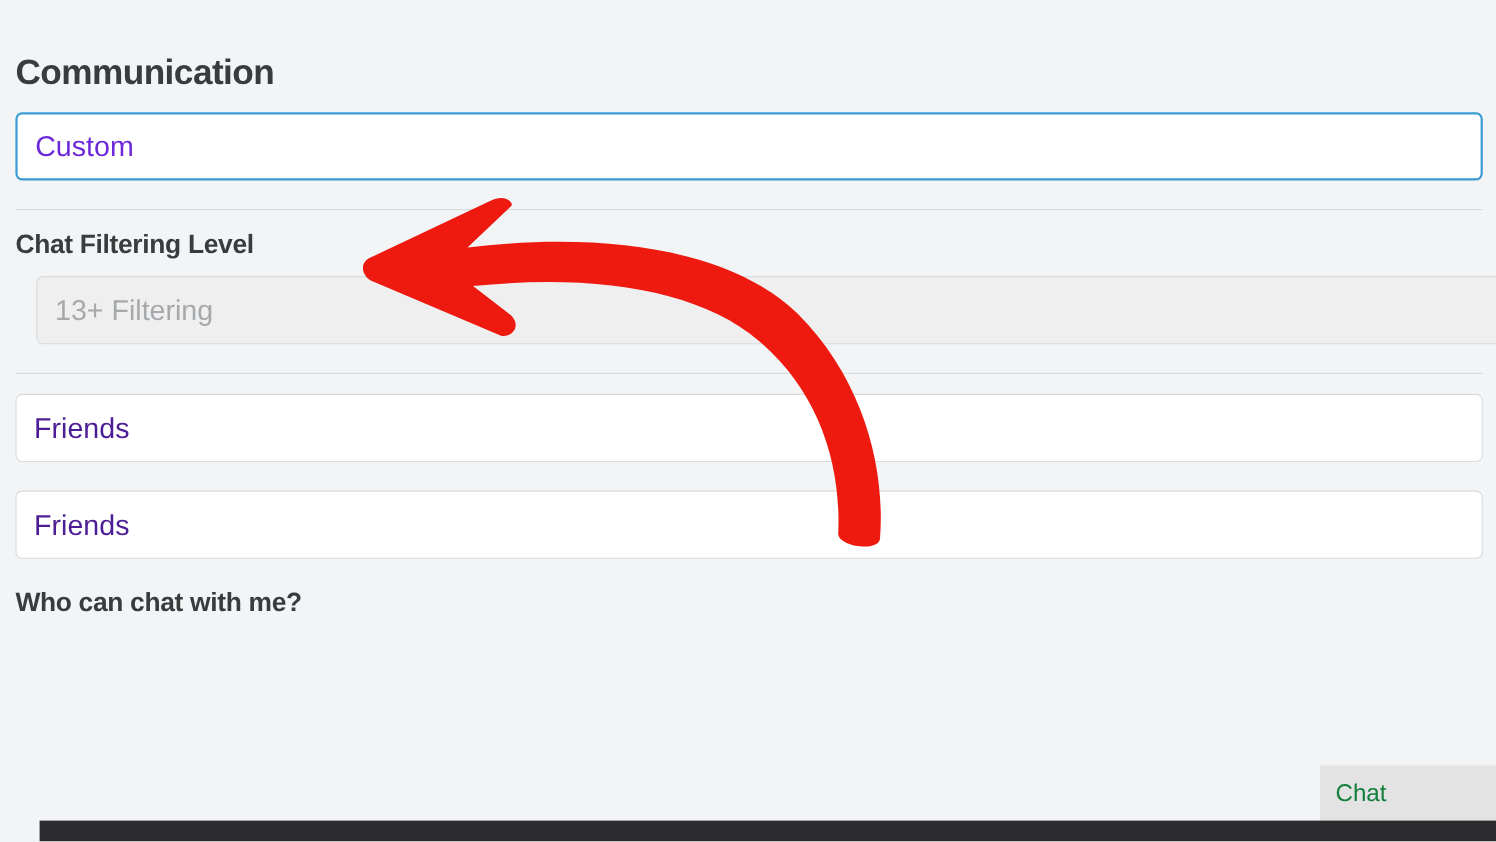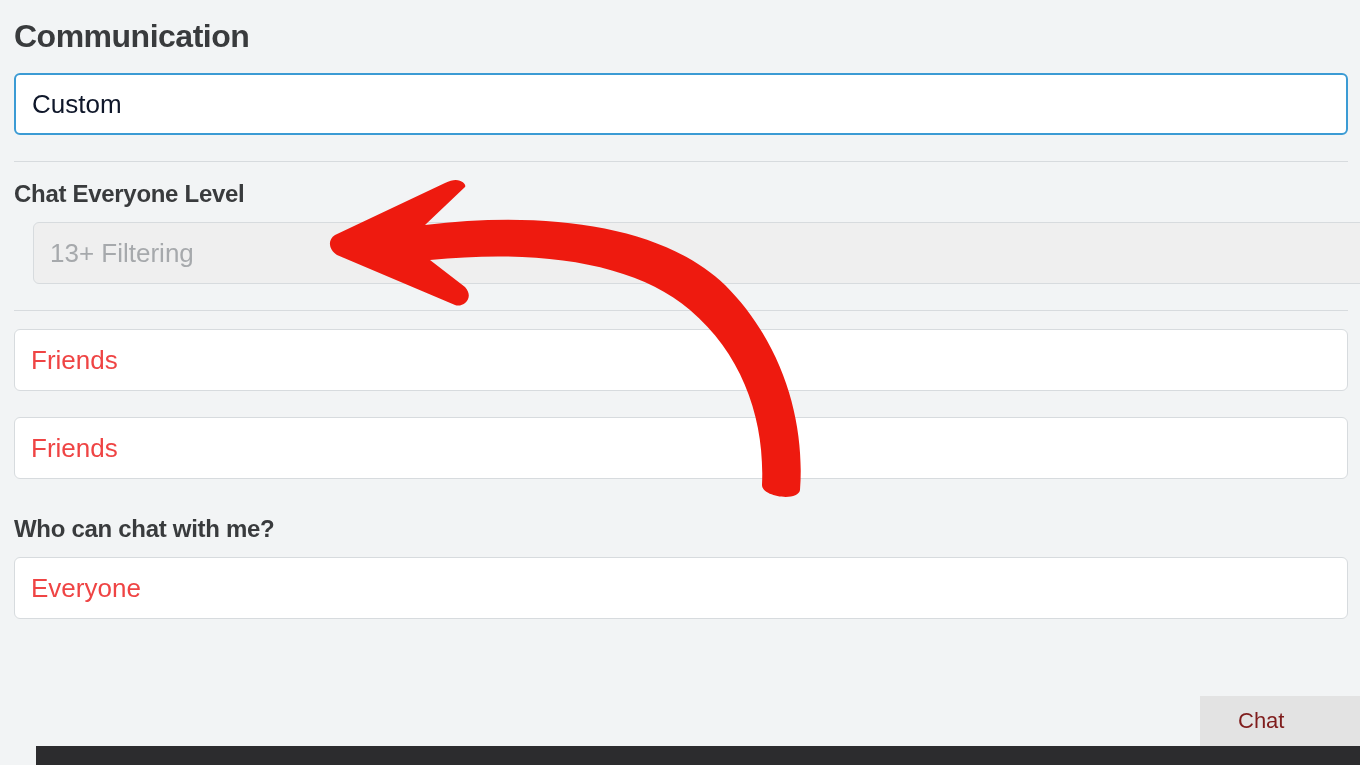--- a/index.html
+++ b/index.html
@@ -17,47 +17,48 @@
     }
     .container {
       padding: 18px 12px 0 14px;
     }
     .section-title {
       font-size: 32px;
       font-weight: 800;
       color: #393b3d;
       margin-bottom: 18px;
       letter-spacing: -0.5px;
+      margin-top: 29px;
     }
     .select-wrapper {
       position: relative;
       margin-bottom: 0;
     }
     .select-active {
       width: 100%;
       height: 62px;
       background-color: #ffffff;
       border: 2px solid #3b9bd4;
       border-radius: 6px;
       padding: 0 16px;
       font-size: 26px;
-      color: #0f172a;
+      color: #6d28d9;
       display: flex;
       align-items: center;
       cursor: pointer;
     }
     .select-normal {
       width: 100%;
       height: 62px;
       background-color: #ffffff;
       border: 1px solid #d7dbde;
       border-radius: 6px;
       padding: 0 16px;
       font-size: 26px;
-      color: #ef4444;
+      color: #4c1d95;
       display: flex;
       align-items: center;
       cursor: pointer;
     }
     .select-disabled {
       width: 100%;
       height: 62px;
       background-color: #efefef;
       border: 1px solid #d7dbde;
       border-radius: 6px;
@@ -85,23 +86,23 @@
     }
     .chat-tab {
       position: absolute;
       right: 0;
       bottom: 19px;
       height: 50px;
       width: 160px;
       background-color: #e3e3e3;
       display: flex;
       align-items: center;
-      padding-left: 38px;
+      padding-left: 14px;
       font-size: 22px;
-      color: #7f1d1d;
+      color: #15803d;
       font-weight: 500;
     }
     .bottom-bar {
       position: absolute;
       bottom: 0;
       left: 36px;
       right: 0;
       height: 19px;
       background-color: #2c2c2e;
     }
@@ -121,45 +122,42 @@
 
   <div class="select-wrapper">
     <div class="select-active">
       <span>Custom</span>
     </div>
   </div>
 
   <div class="divider"></div>
 
   <div class="group">
-    <div class="field-label">Chat Everyone Level</div>
+    <div class="field-label">Chat Filtering Level</div>
     <div class="select-disabled">
       <span>13+ Filtering</span>
     </div>
   </div>
 
   <div class="divider"></div>
 
   <div class="group">
     <div class="select-normal">
       <span>Friends</span>
     </div>
   </div>
 
   <div class="group" style="margin-top:26px;">
     <div class="select-normal">
       <span>Friends</span>
     </div>
   </div>
 
-  <div class="group" style="margin-top:36px;">
+  <div class="group" style="margin-top:26px;">
     <div class="field-label">Who can chat with me?</div>
-    <div class="select-normal">
-      <span>Everyone</span>
-    </div>
   </div>
 </div>
 
 <div class="chat-tab">
   <span>Chat</span>
 </div>
 
 <div class="bottom-bar"></div>
 
 <svg class="arrow-overlay" width="520" height="340" viewBox="0 0 520 340">

